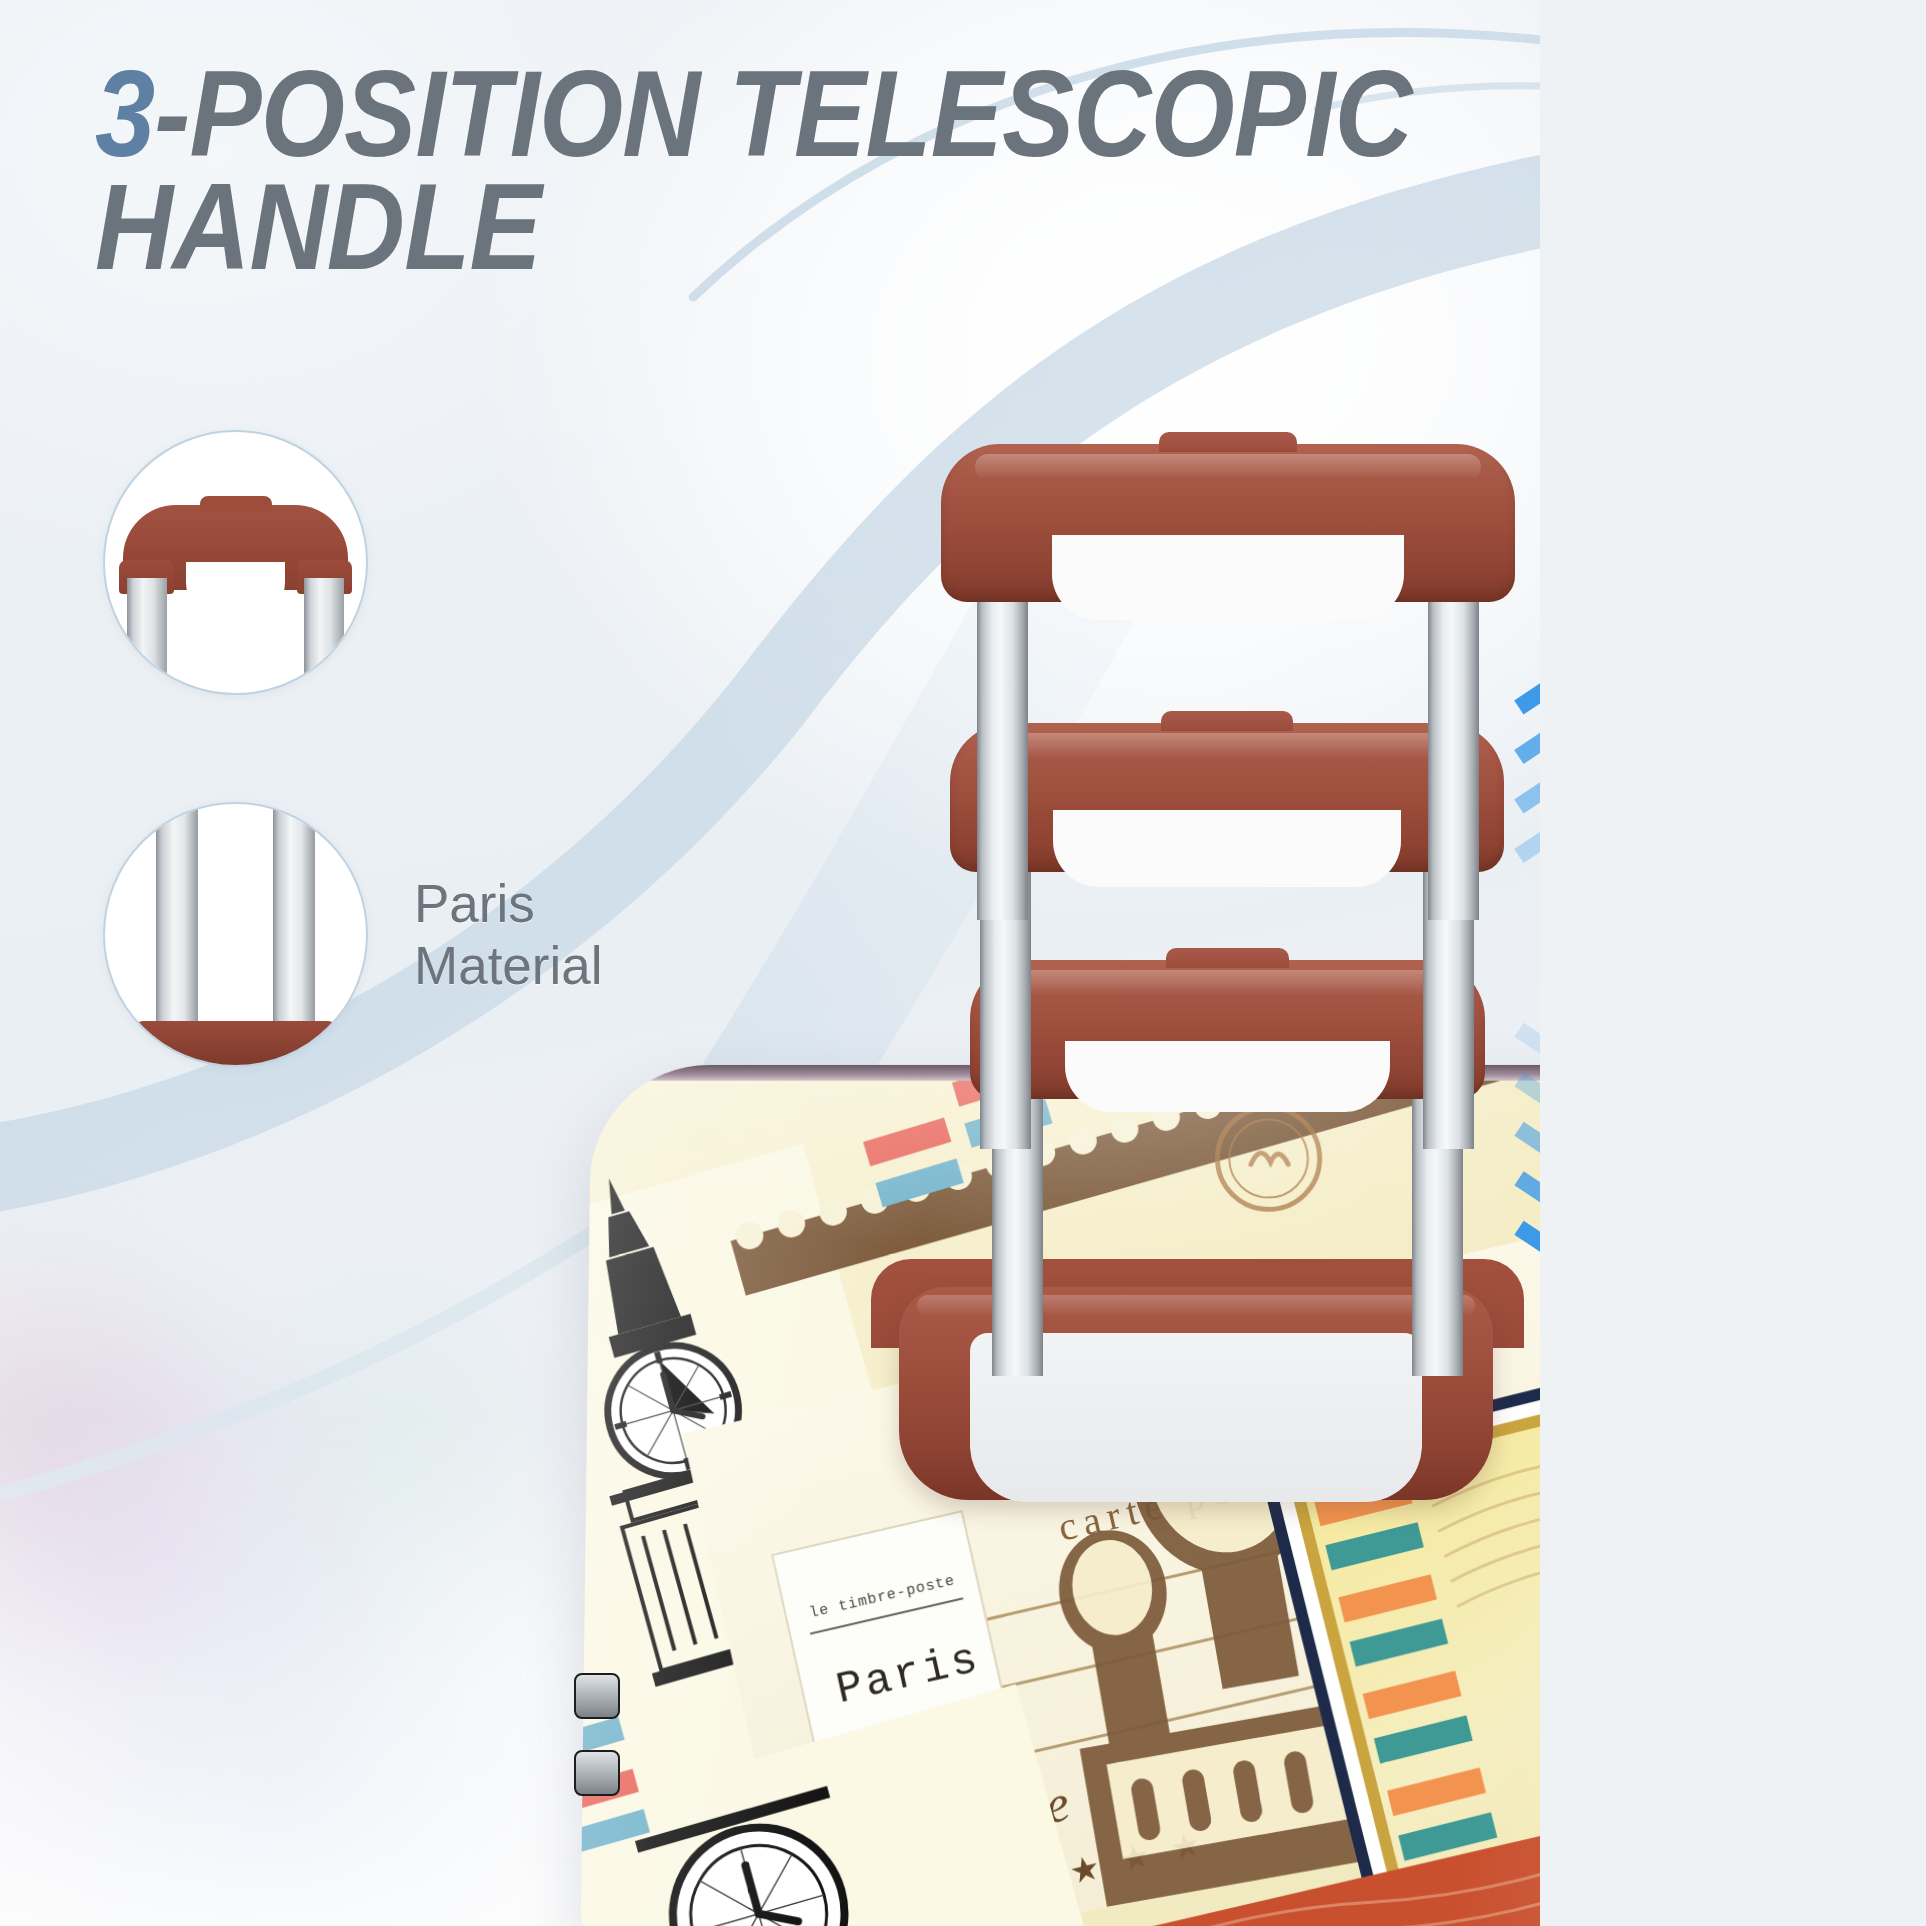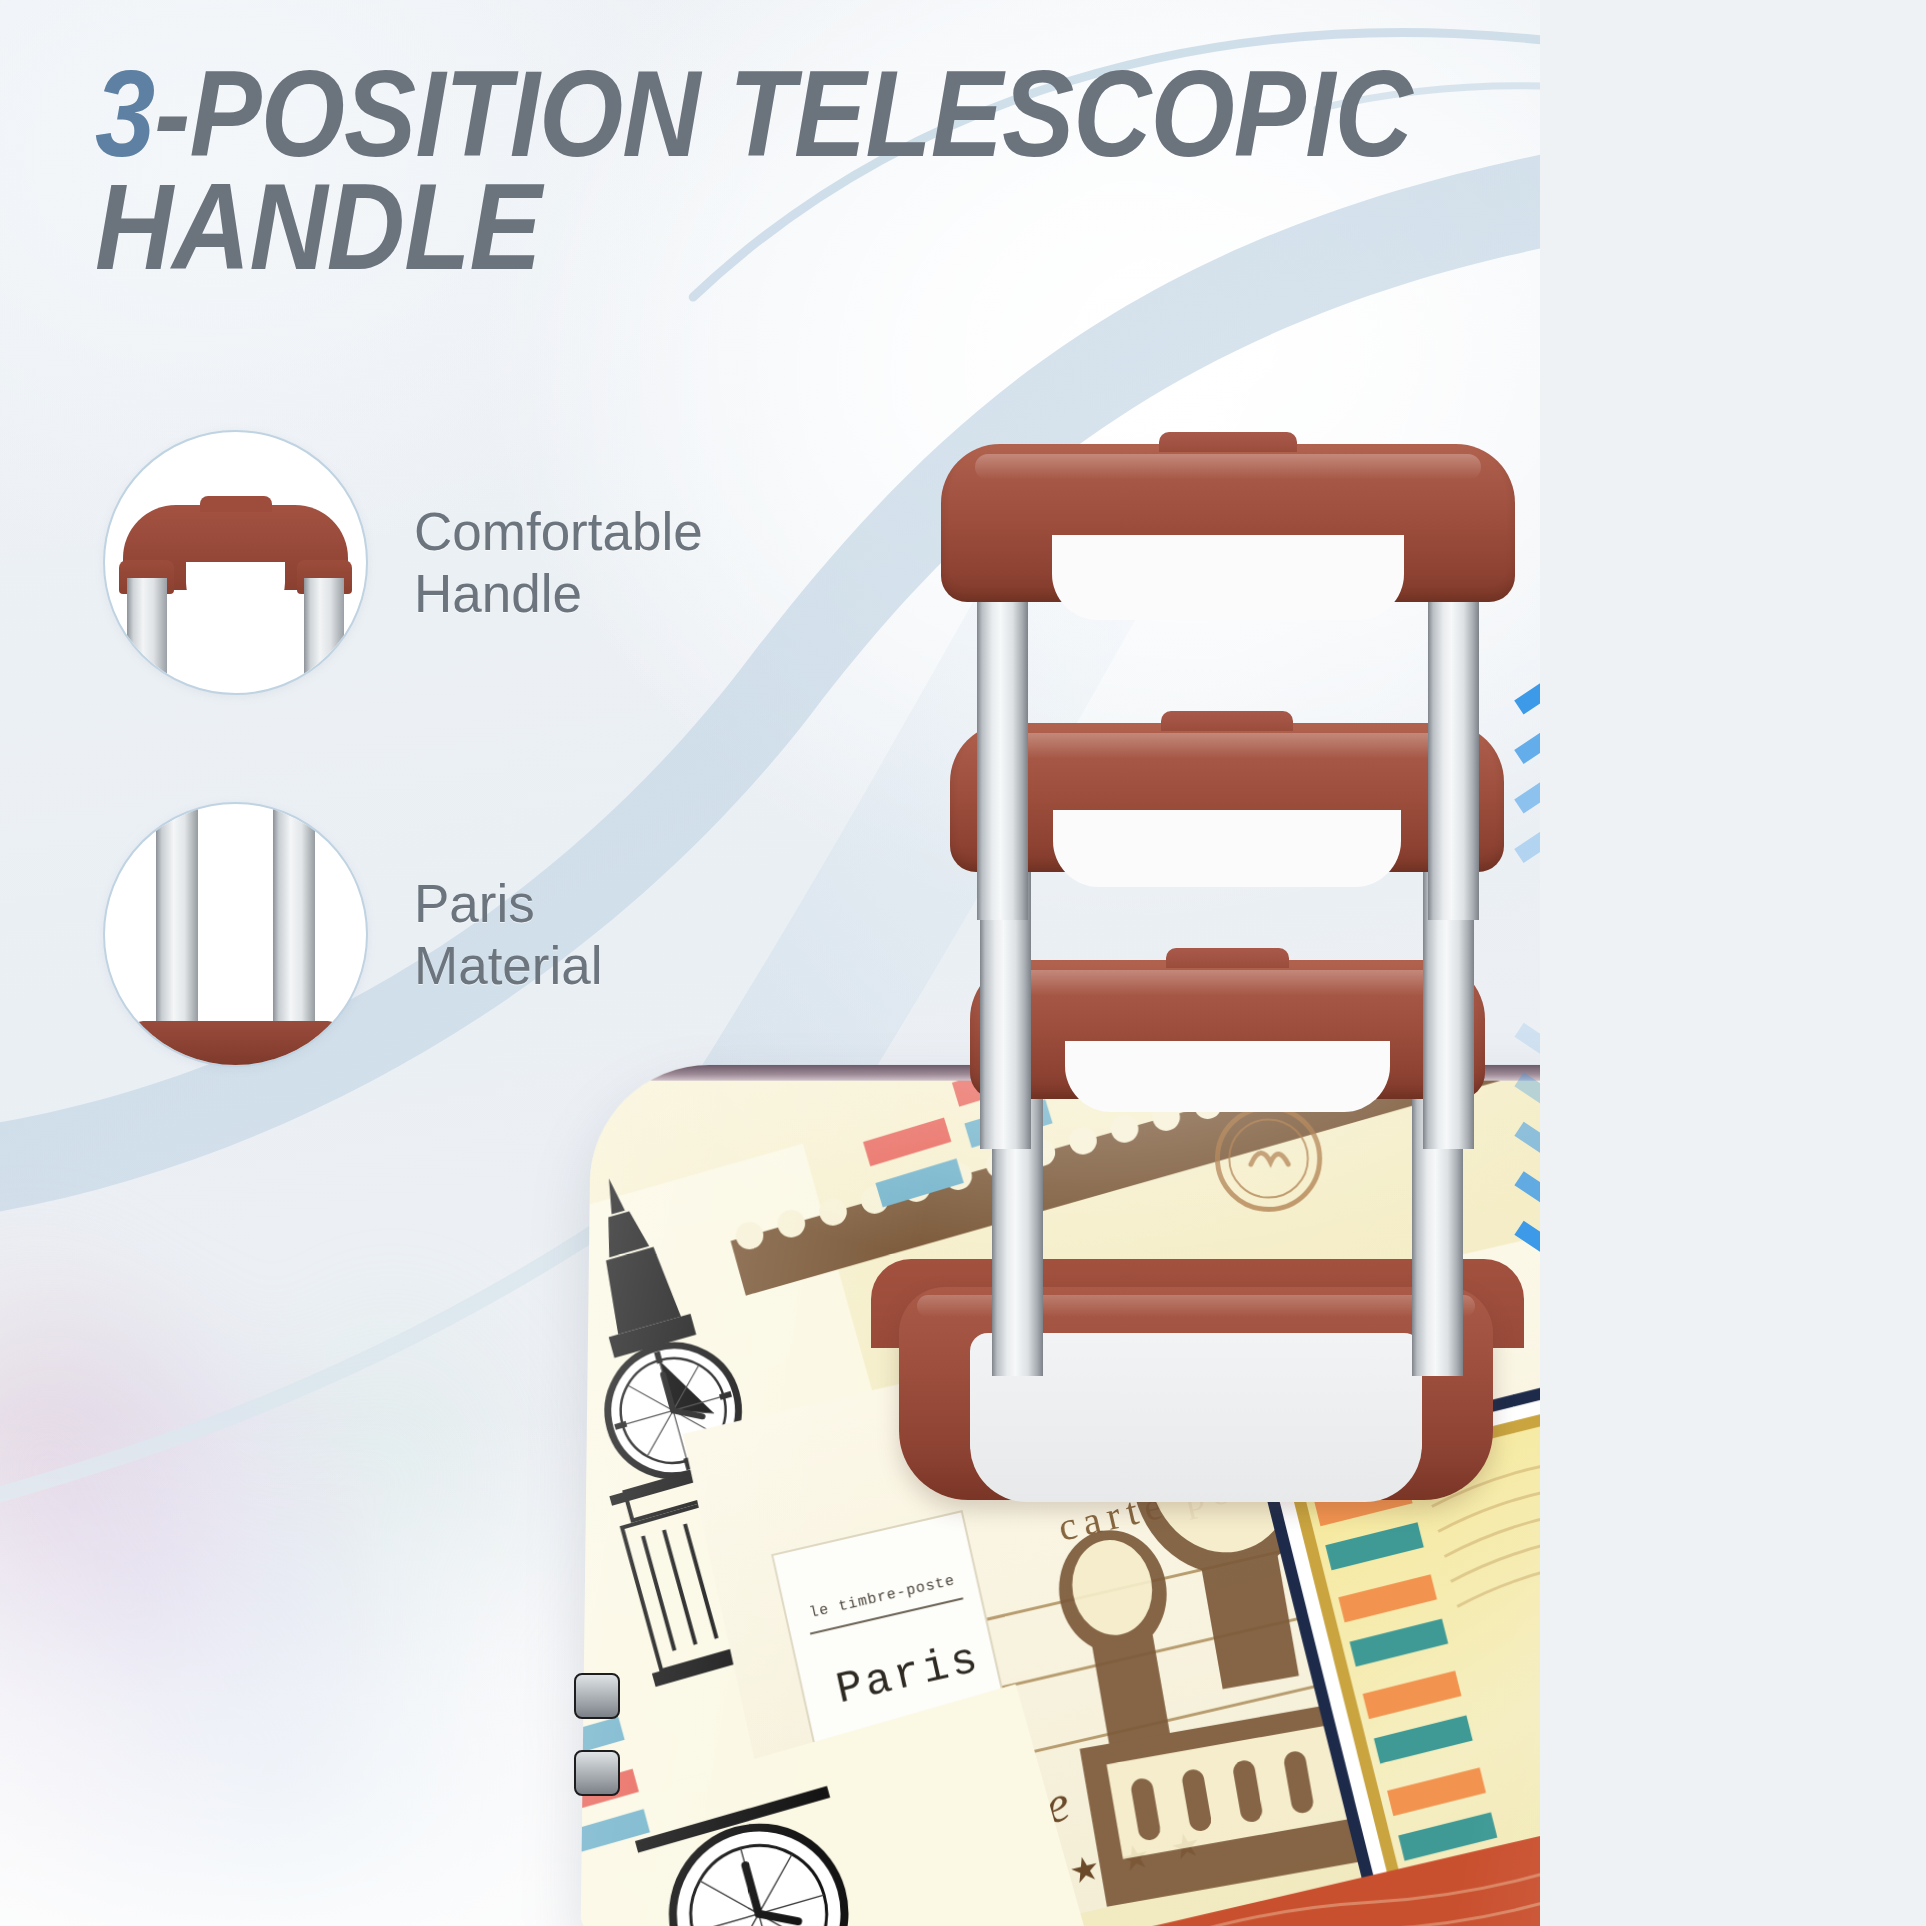--- a/index.html
+++ b/index.html
@@ -556,22 +556,20 @@
     <div class="bubble">
       <div class="mini-handle">
         <div class="mini-bar"></div>
         <div class="mini-notch"></div>
         <div class="mini-cap l"></div>
         <div class="mini-cap r"></div>
         <div class="mini-tube l"></div>
         <div class="mini-tube r"></div>
       </div>
     </div>
-    <div class="callout-label">Comfortable
-Handle</div>
   </div>
 
   <div class="callout" id="callout-material">
     <div class="bubble">
       <div class="mat-tube l"></div>
       <div class="mat-tube r"></div>
       <div class="mat-foot"></div>
     </div>
     <div class="callout-label">Paris
 Material</div>

